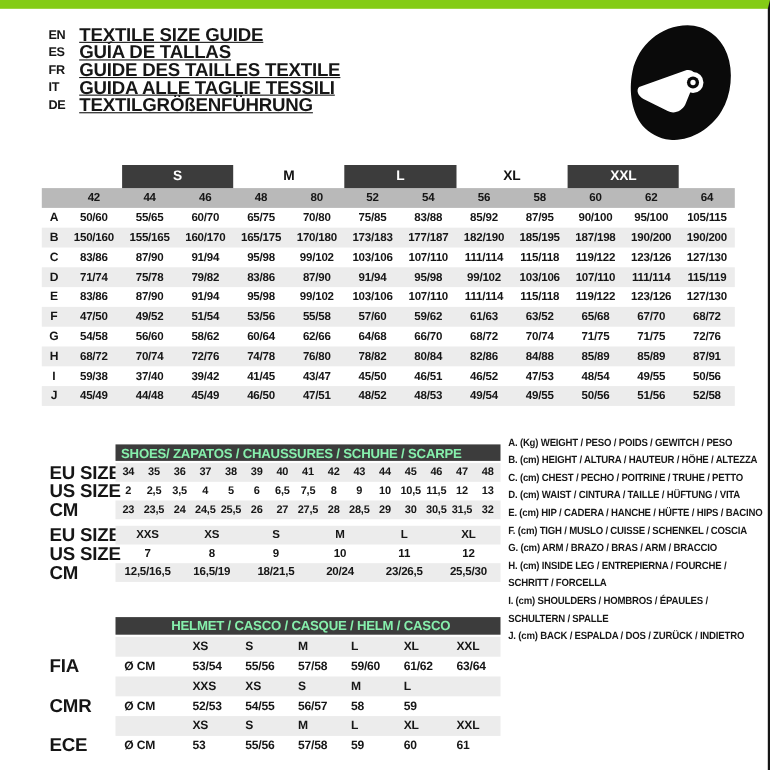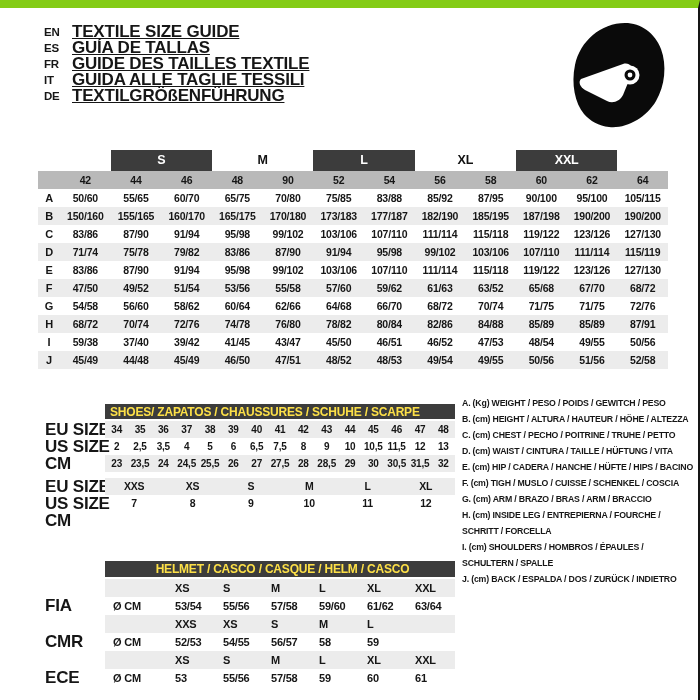--- a/index.html
+++ b/index.html
@@ -27,21 +27,21 @@
   .t-label{font-size:11px;line-height:18px;text-align:center;}
   .t-cell{font-size:10.5px;line-height:18px;text-align:center;white-space:nowrap;}
   
   .section{position:absolute;left:45px;width:410px;}
   .shoes-sec{top:396px;}
   .gloves-sec{top:470px;}
   .helmet-sec{top:553px;}
   .sec-head{height:15px;background:var(--c-dark);margin-left:60px;margin-bottom:2px;
     padding-left:5px;display:flex;align-items:center;}
   .helmet-sec .sec-head{height:16px;justify-content:center;}
-  .sec-title{color:#fde047;font-size:12px;white-space:nowrap;}
+  .sec-title{color:#86efac;font-size:12px;white-space:nowrap;}
   .sec-row{display:flex;height:17px;}
   .helmet-sec .sec-row{height:18px;}
   .sec-label{width:60px;font-size:17px;display:flex;align-items:center;white-space:nowrap;}
   .sec-cells{flex:1;display:grid;}
   .sec-cells.stripe{background:var(--c-stripe);}
   .sec-cell{font-size:10px;text-align:center;line-height:17px;white-space:nowrap;overflow:hidden;}
   .gloves-sec .sec-cell{font-size:10.5px;}
   .helmet-sec .sec-cells{grid-template-columns:62px repeat(6,1fr);}
   .helmet-sec .sec-cell{text-align:left;padding-left:8px;line-height:18px;font-size:11px;}
   
@@ -92,21 +92,21 @@
         <div class="g-cell boxed" style="grid-column: 7 / 9;">L</div>
         <div class="g-cell" style="grid-column: 9 / 11;">XL</div>
         <div class="g-cell boxed" style="grid-column: 11 / 13;">XXL</div>
       </div>
       <div class="t-size-row">
         <div class="t-label"></div>
         <div class="t-cell">42</div>
         <div class="t-cell">44</div>
         <div class="t-cell">46</div>
         <div class="t-cell">48</div>
-        <div class="t-cell">90</div>
+        <div class="t-cell">80</div>
         <div class="t-cell">52</div>
         <div class="t-cell">54</div>
         <div class="t-cell">56</div>
         <div class="t-cell">58</div>
         <div class="t-cell">60</div>
         <div class="t-cell">62</div>
         <div class="t-cell">64</div>
       </div>
       <div class="t-row">
         <div class="t-label">A</div>
@@ -343,20 +343,28 @@
           <div class="sec-cell">7</div>
           <div class="sec-cell">8</div>
           <div class="sec-cell">9</div>
           <div class="sec-cell">10</div>
           <div class="sec-cell">11</div>
           <div class="sec-cell">12</div>
         </div>
       </div>
       <div class="sec-row">
         <div class="sec-label">CM</div>
+        <div class="sec-cells stripe" style="grid-template-columns: repeat(6, 1fr);">
+          <div class="sec-cell">12,5/16,5</div>
+          <div class="sec-cell">16,5/19</div>
+          <div class="sec-cell">18/21,5</div>
+          <div class="sec-cell">20/24</div>
+          <div class="sec-cell">23/26,5</div>
+          <div class="sec-cell">25,5/30</div>
+        </div>
       </div>
     </div>
   <div class="section helmet-sec">
       <div class="sec-head">
         <div class="sec-title">HELMET / CASCO / CASQUE / HELM / CASCO</div>
       </div>
       <div class="sec-row">
         <div class="sec-label"></div>
         <div class="sec-cells stripe">
           <div class="sec-cell unit"></div>

